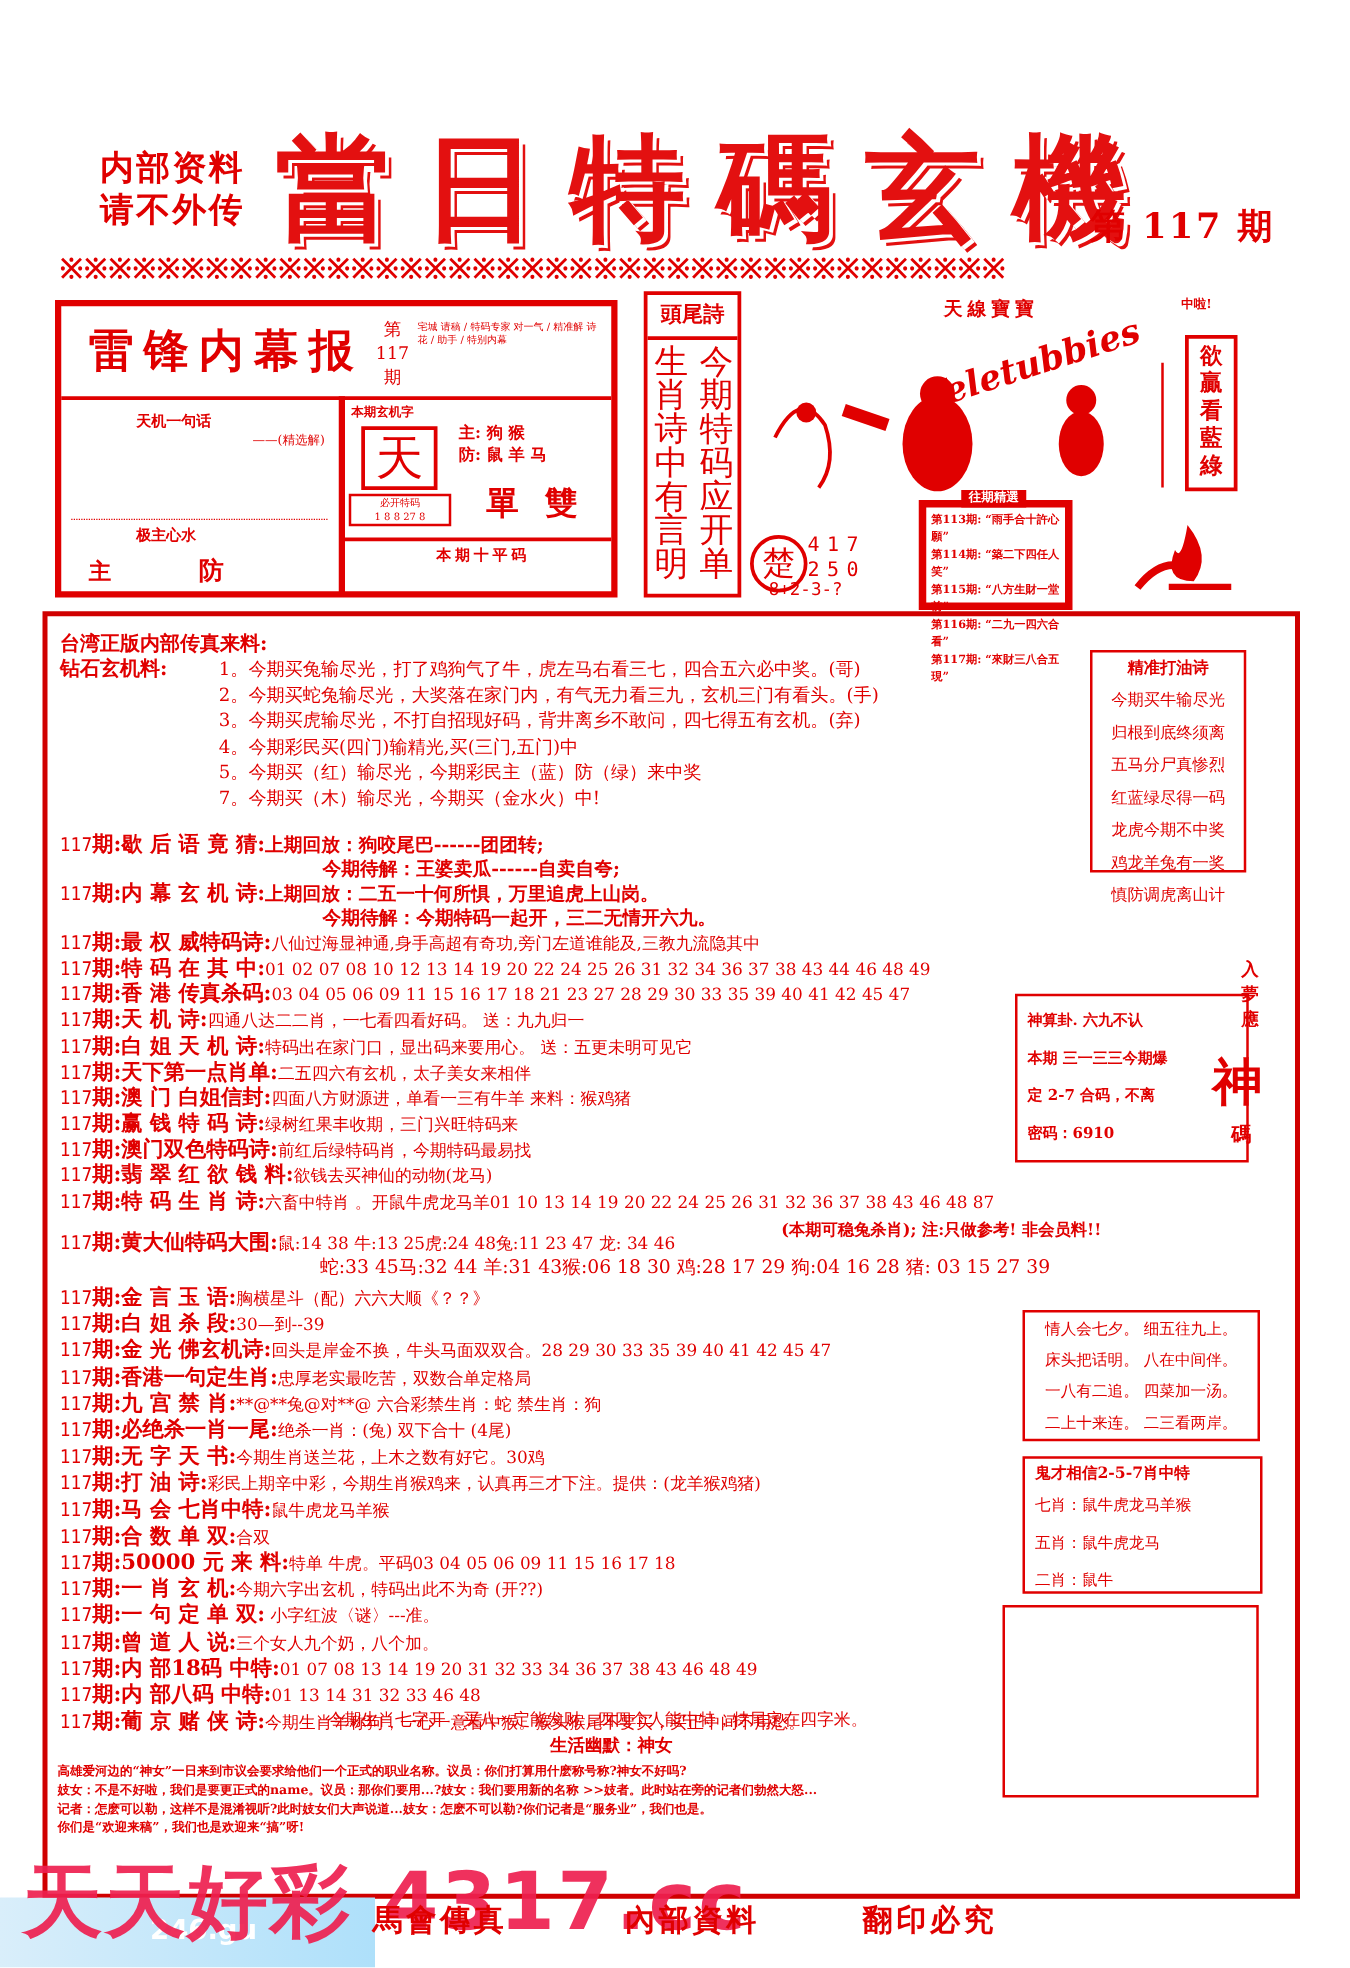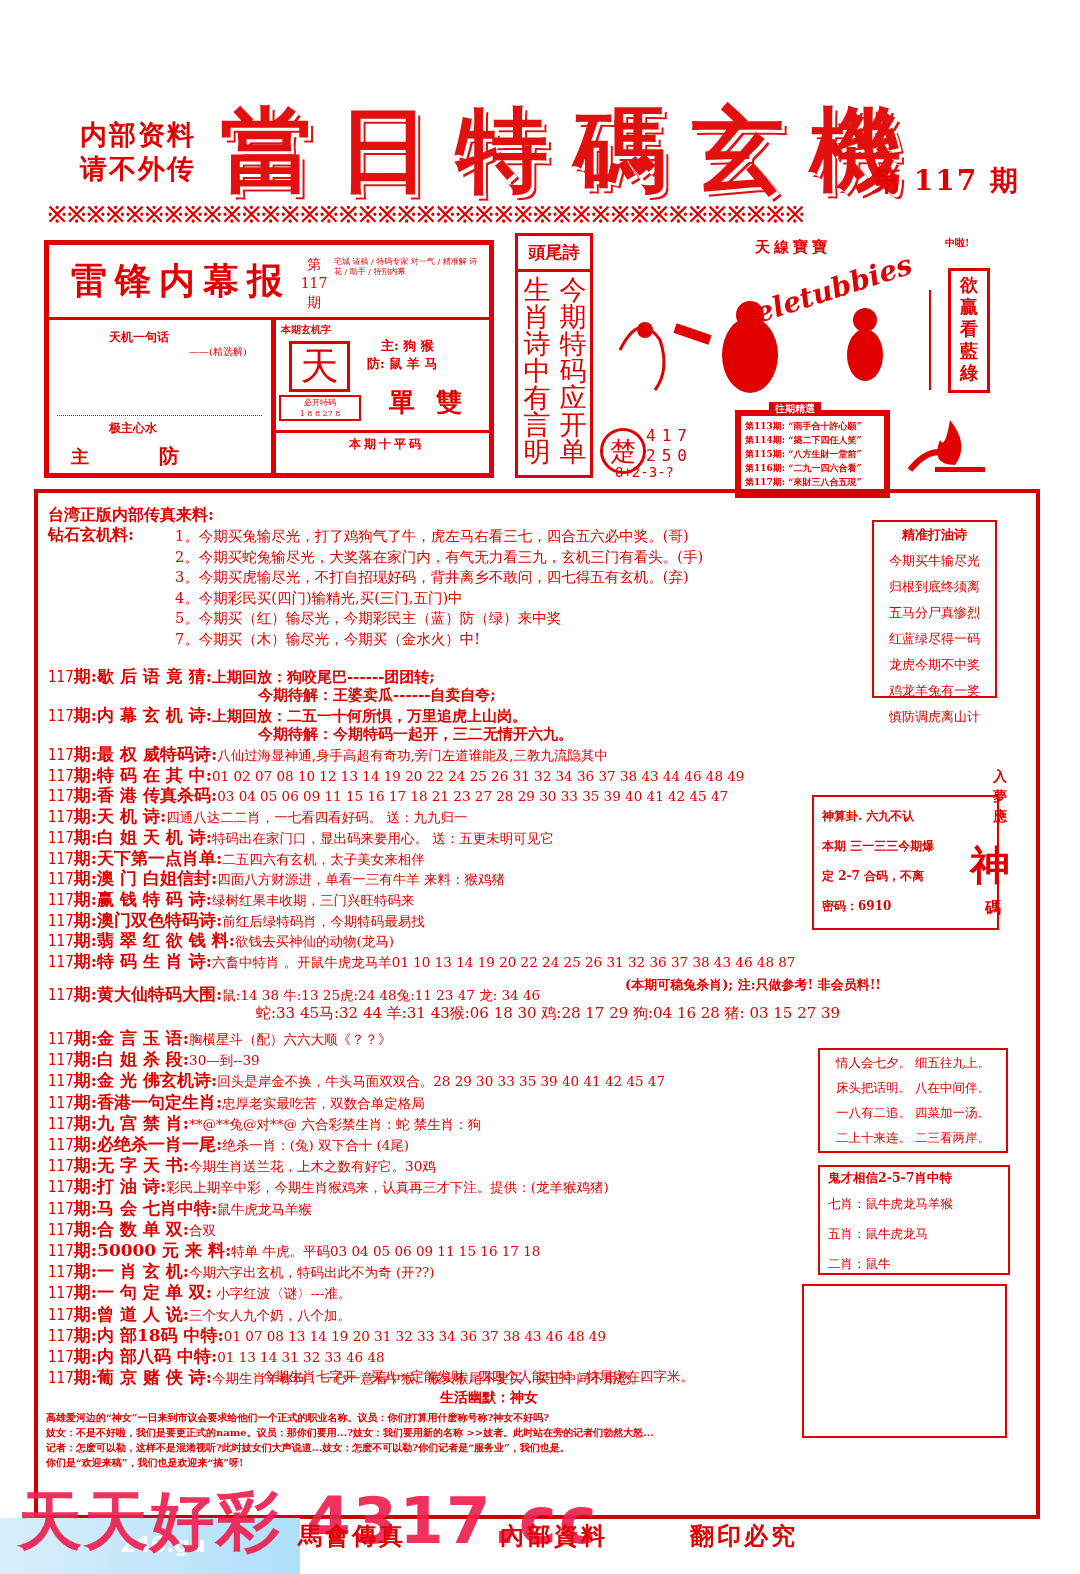--- a/index.html
+++ b/index.html
@@ -18,21 +18,21 @@
   .tl-tiny{left:285px;top:12px;font-size:8px;line-height:10px;color:#e00000;width:150px;}
   .tl-sub{font-size:12px;font-weight:bold;}
   .tian-box{border:3px solid #e00000;width:55px;height:45px;font-size:38px;text-align:center;line-height:45px;}
   
   .acro{left:515px;top:233px;width:78px;height:245px;border:3px solid #e00000;box-sizing:border-box;}
   .acro-head{height:33px;border-bottom:3px solid #e00000;font-size:17px;font-weight:bold;text-align:center;line-height:33px;}
   .acro-col{position:absolute;top:40px;font-size:27px;line-height:27px;width:30px;text-align:center;font-family:"DejaVu Sans",sans-serif;}
   
   .tt-title{left:755px;top:238px;font-size:15px;font-weight:bold;letter-spacing:4px;}
   .tt-logo{left:735px;top:275px;font-size:28px;font-weight:bold;font-style:italic;transform:rotate(-18deg);}
-  .history{left:735px;top:400px;width:155px;height:88px;border:6px solid #e00000;box-sizing:border-box;padding:3px 4px;font-size:9px;line-height:14px;font-weight:bold;margin-top:10px;}
+  .history{left:735px;top:400px;width:123px;height:88px;border:6px solid #e00000;box-sizing:border-box;padding:3px 4px;font-size:9px;line-height:14px;font-weight:bold;}
   .history-head{position:absolute;top:-14px;left:28px;background:#e00000;color:#fff;font-size:10px;padding:0 6px;}
   .vert-box{left:948px;top:268px;width:42px;height:125px;border:3px solid #e00000;font-size:18px;line-height:22px;text-align:center;font-weight:bold;padding-top:3px;box-sizing:border-box;}
   .chu{left:600px;top:428px;width:40px;height:40px;border:3px solid #e00000;border-radius:50%;font-size:26px;text-align:center;line-height:40px;}
   .chu-nums{left:646px;top:426px;font-size:16px;line-height:20px;letter-spacing:6px;font-family:"DejaVu Sans Mono",monospace;}
   .chu-eq{left:615px;top:464px;font-size:14px;font-family:"DejaVu Sans Mono",monospace;}
   
   .mainbox{left:34px;top:489px;width:1006px;height:1030px;border:4px solid #d00000;box-sizing:border-box;}
   .line{position:absolute;white-space:nowrap;font-size:15px;line-height:19px;}
   .lbl{font-weight:bold;font-size:17px;}
   .p117{font-family:"DejaVu Sans Condensed","DejaVu Sans",sans-serif;font-size:15px;}
@@ -60,33 +60,33 @@
   <div class="abs tl-issue">
     <div>第</div>
     <div>117</div>
     <div>期</div>
   </div>
   <div class="abs tl-tiny">宅城 请稿 / 特码专家 对一气 / 精准解 诗花 / 助手 / 特别内幕</div>
   <div class="inner" style="left:0;top:72px;width:440px;height:0;border-width:3px 0 0 0;"></div>
   <div class="inner" style="left:222px;top:72px;width:0;height:158px;border-width:0 0 0 5px;"></div>
 
   <div class="abs tl-sub" style="left:60px;top:84px;">天机一句话</div>
-  <div class="abs" style="left:140px;top:100px;font-size:10px;">——(精选解)</div>
+  <div class="abs" style="left:153px;top:100px;font-size:10px;">——(精选解)</div>
   <div class="abs" style="left:8px;top:170px;width:205px;border-top:1px dotted #e00000;"></div>
   <div class="abs tl-sub" style="left:60px;top:175px;">极主心水</div>
   <div class="abs" style="left:22px;top:200px;font-size:18px;font-weight:bold;">主</div>
   <div class="abs" style="left:110px;top:198px;font-size:20px;font-weight:bold;">防</div>
 
   <div class="abs" style="left:232px;top:78px;font-size:10px;font-weight:bold;">本期玄机字</div>
   <div class="abs tian-box" style="left:240px;top:96px;">天</div>
   <div class="abs" style="left:230px;top:150px;width:78px;border:2px solid #e00000;font-size:8px;text-align:center;line-height:11px;">
     <div>必开特码</div>
     <div>1 8 8 27 8</div>
   </div>
-  <div class="abs" style="left:332px;top:92px;font-size:13px;font-weight:bold;"><span>主:</span> <span>狗    猴</span></div>
+  <div class="abs" style="left:318px;top:92px;font-size:13px;font-weight:bold;"><span>主:</span> <span>狗    猴</span></div>
   <div class="abs" style="left:318px;top:110px;font-size:13px;font-weight:bold;"><span>防:</span> <span>鼠 羊 马</span></div>
   <div class="abs" style="left:340px;top:140px;font-size:26px;font-weight:bold;letter-spacing:6px;">單  雙</div>
   <div class="inner" style="left:227px;top:185px;width:213px;height:0;border-width:3px 0 0 0;"></div>
   <div class="abs" style="left:300px;top:191px;font-size:12px;font-weight:bold;letter-spacing:3px;">本期十平码</div>
 </div>
 
 <div class="abs acro">
   <div class="acro-head">頭尾詩</div>
   <div class="acro-col" style="left:40px;">今期特码应开单</div>
   <div class="acro-col" style="left:4px;">生肖诗中有言明</div>

